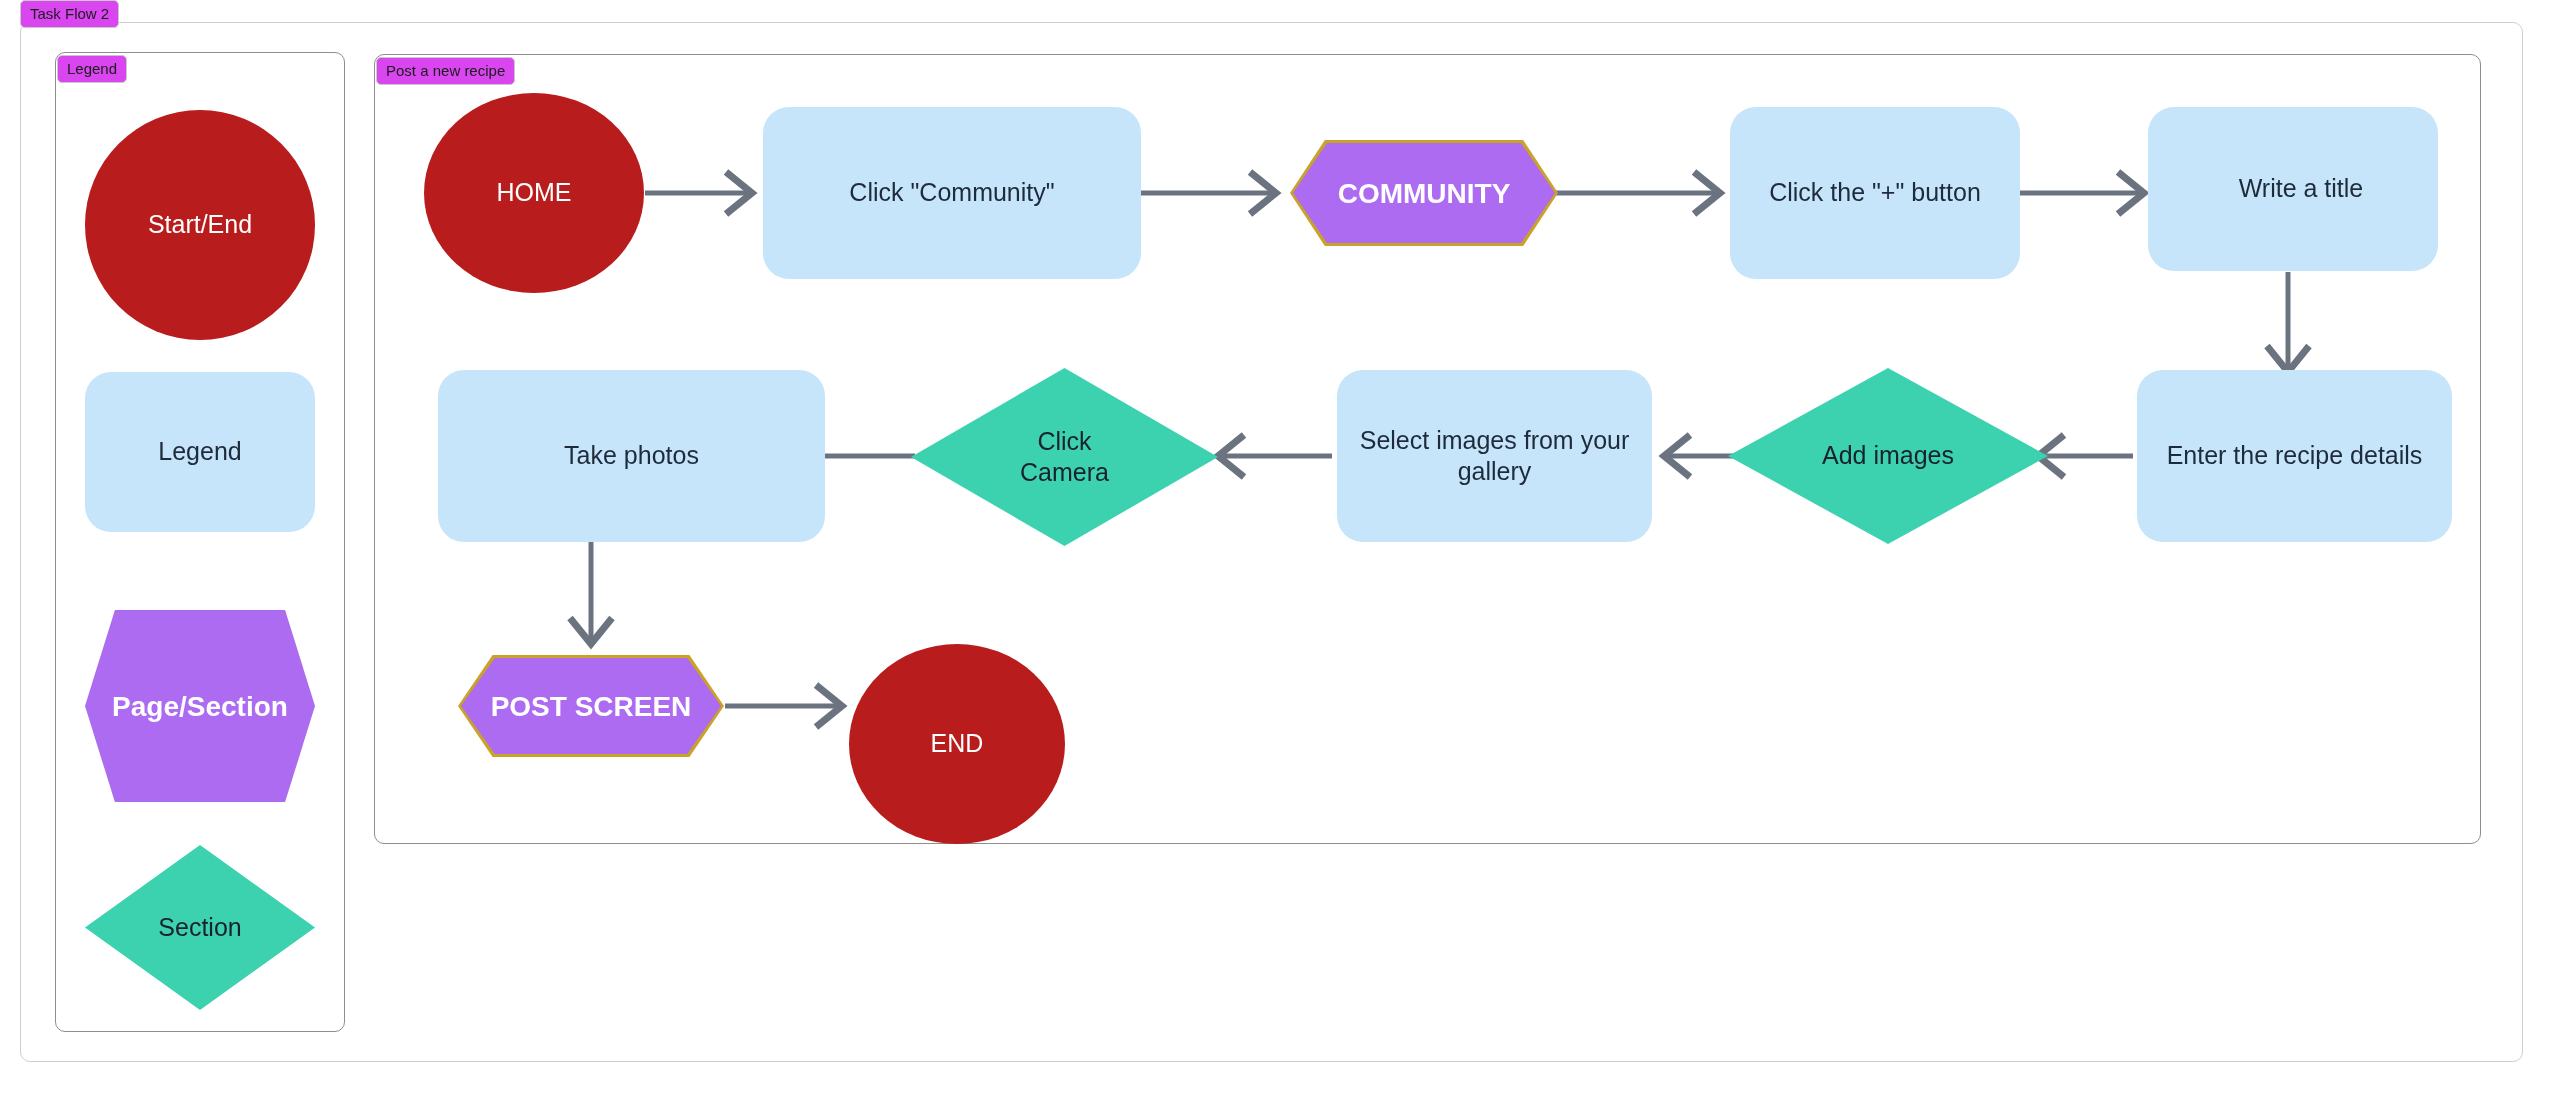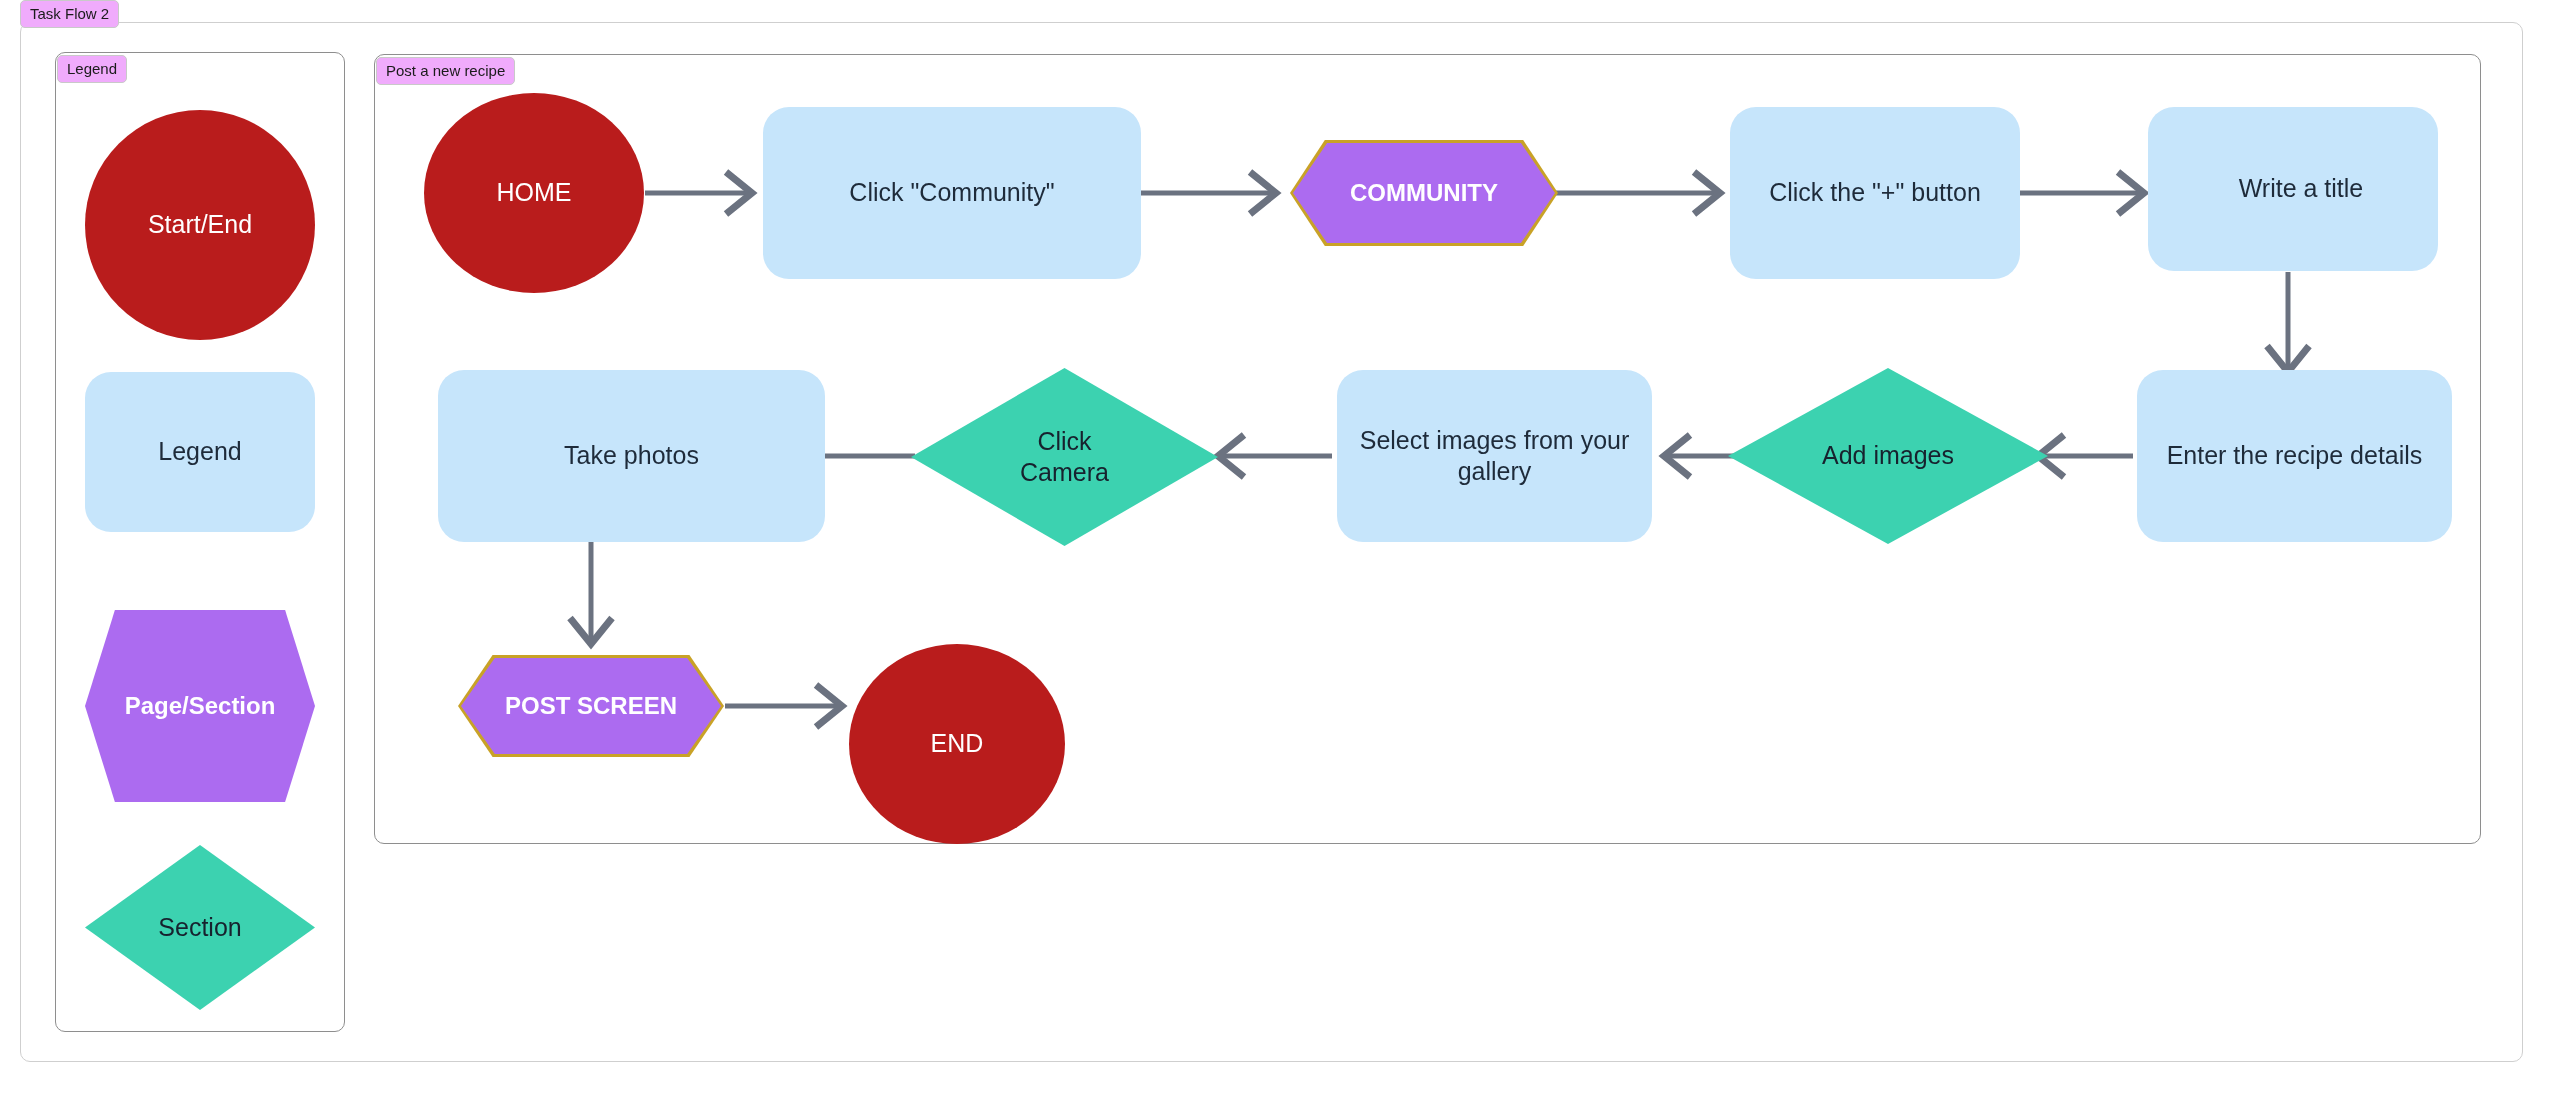--- a/index.html
+++ b/index.html
@@ -14,21 +14,21 @@
   .outer-frame {
     position: absolute;
     left: 20px; top: 22px;
     width: 2503px; height: 1040px;
     border: 1.4px solid #cfcfcf;
     border-radius: 10px;
     background: #ffffff;
   }
   .frame-label {
     position: absolute;
-    background: #f0abfc;
+    background: #d946ef;
     border: 1px solid #c9c9c9;
     border-radius: 5px;
     color: #1b1b1b;
     font-size: 15px;
     line-height: 1;
     padding: 5px 9px 6px;
     white-space: nowrap;
     z-index: 30;
   }
   .outer-label { left: 20px; top: 0px; }
@@ -82,21 +82,21 @@
   .n-action {
     background: #c6e5fb;
     border-radius: 26px;
     color: #1e2b3a;
     font-size: 25px;
   }
 
   
   .n-page {
     color: #ffffff;
-    font-size: 24px;
+    font-size: 28px;
     font-weight: bold;
   }
   .n-page .hexfill {
     position: absolute;
     inset: 0;
     background: #c9a227;
     -webkit-clip-path: polygon(13% 0%, 87% 0%, 100% 50%, 87% 100%, 13% 100%, 0% 50%);
     clip-path: polygon(13% 0%, 87% 0%, 100% 50%, 87% 100%, 13% 100%, 0% 50%);
   }
   .n-page .hexfill::after {

